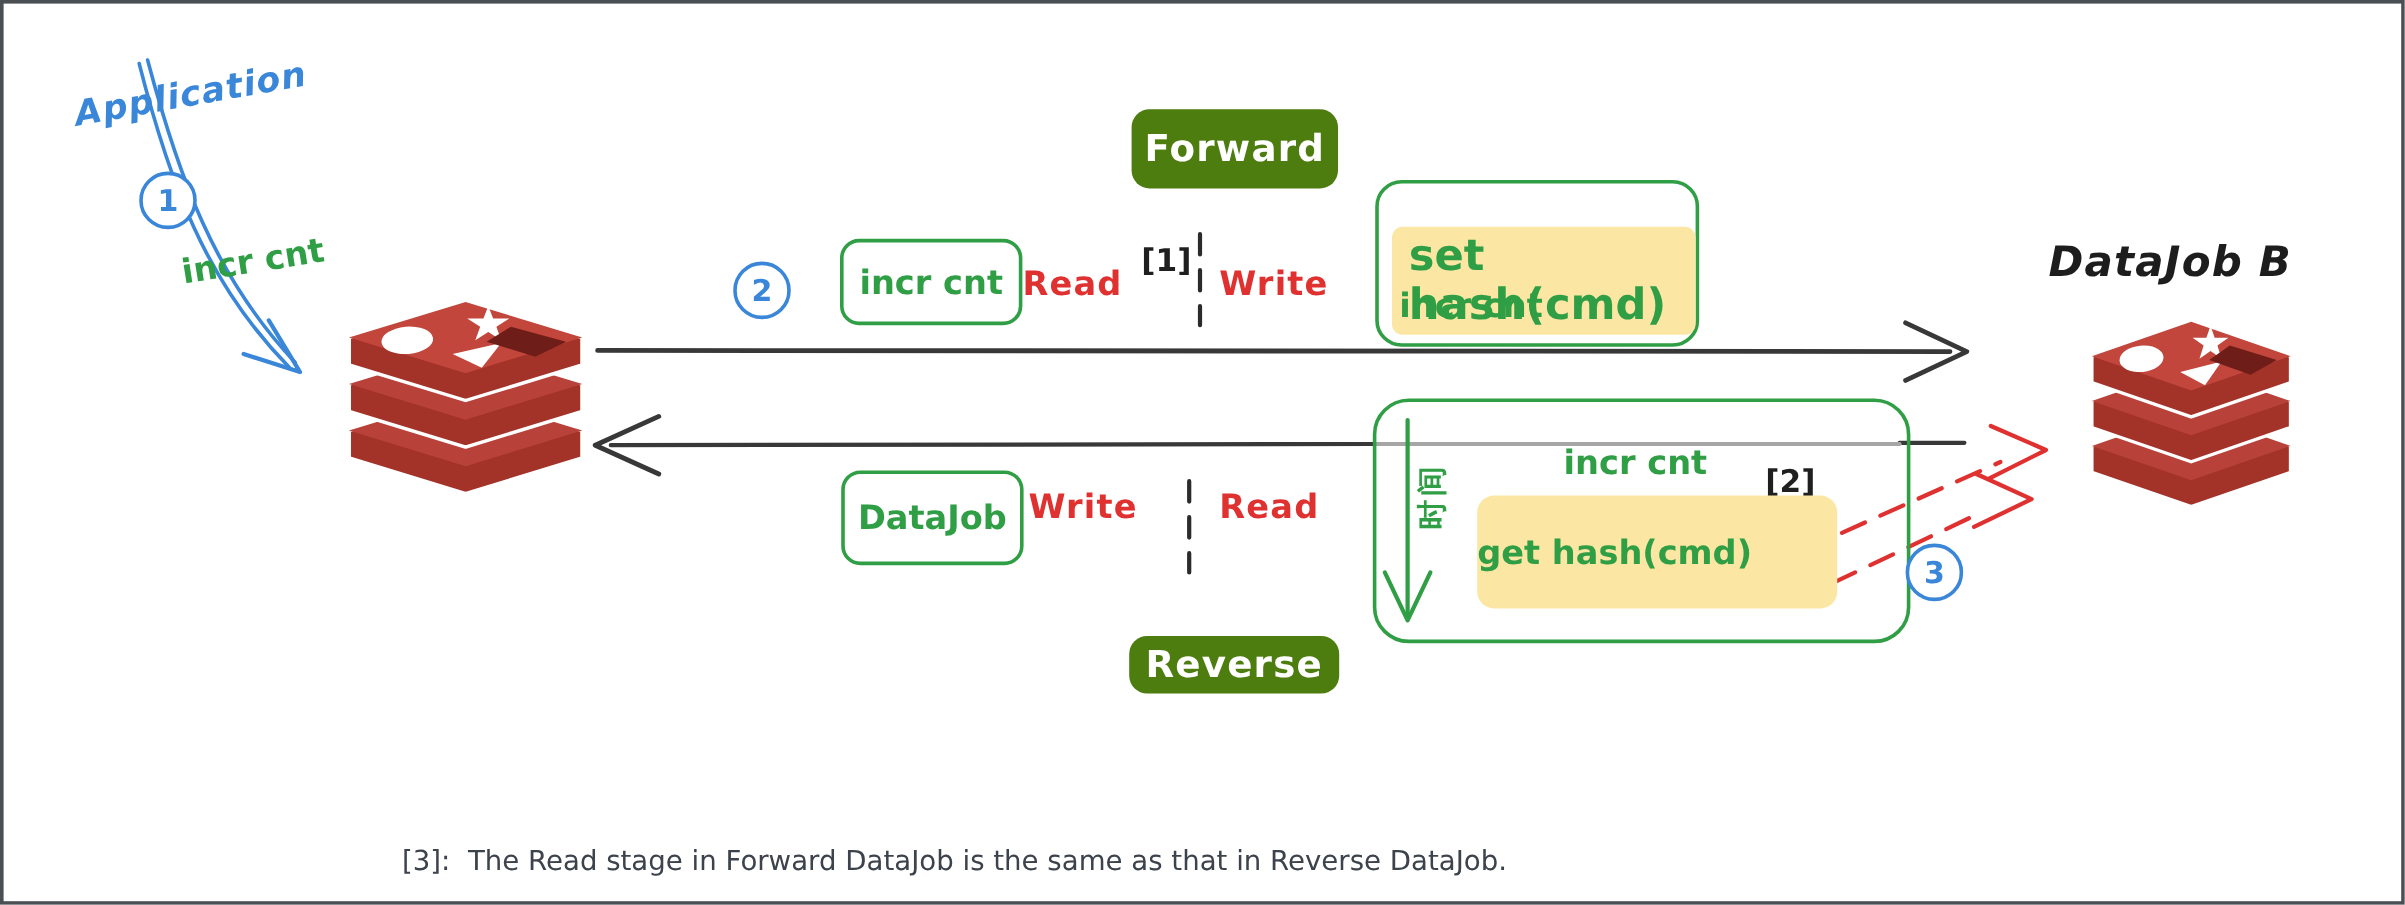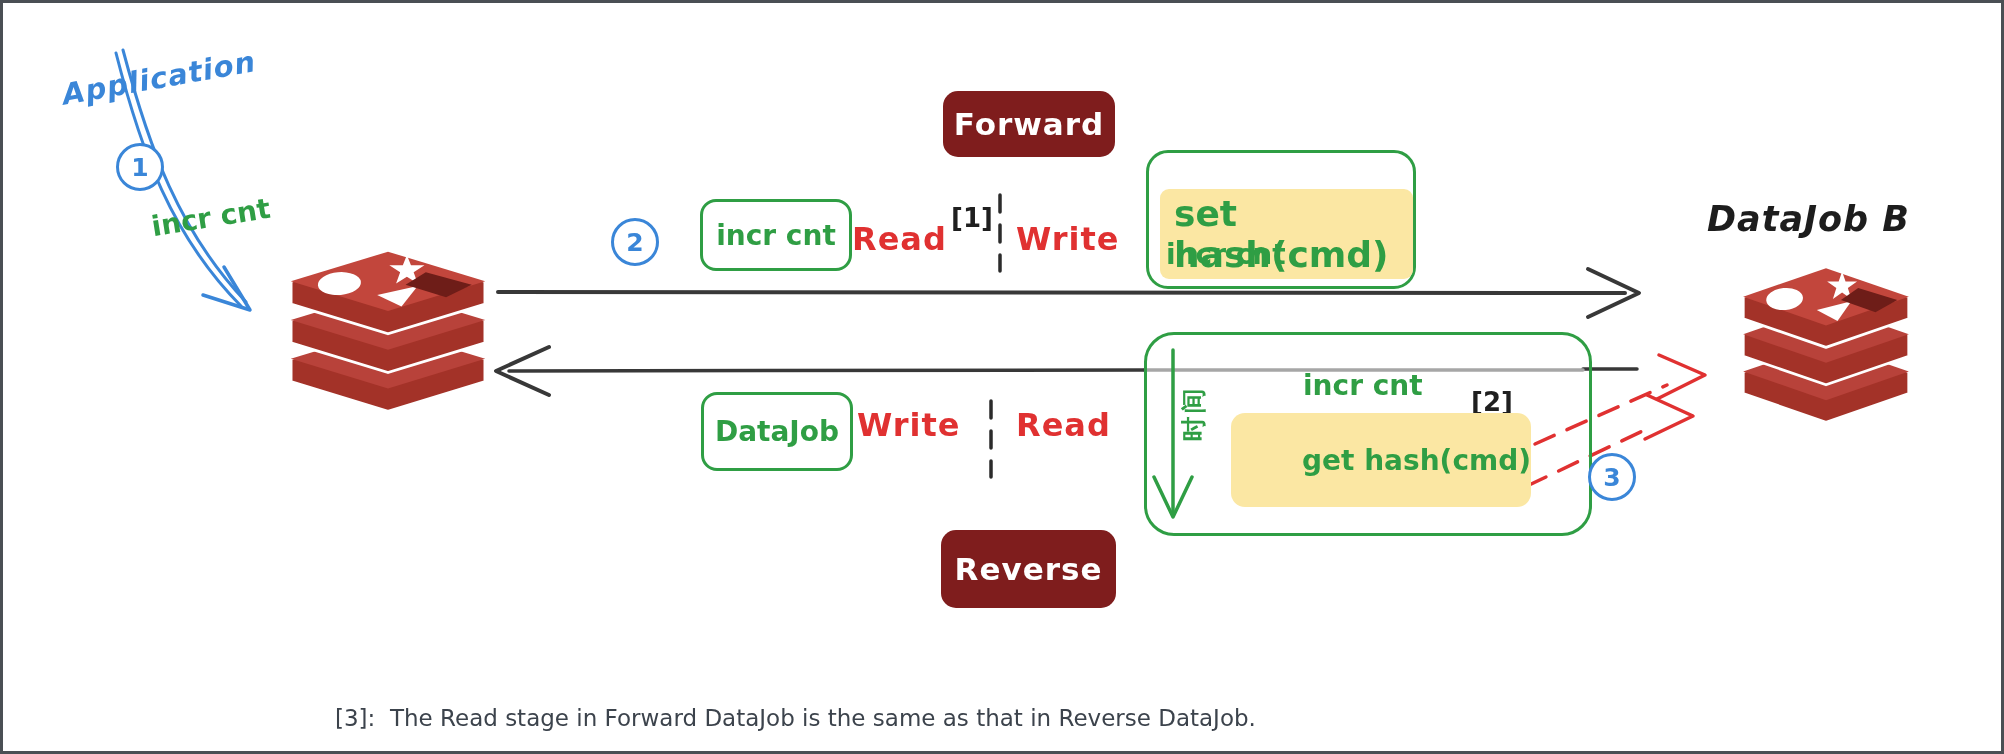--- a/index.html
+++ b/index.html
@@ -13,38 +13,38 @@
   
   .hand{font-family:"DejaVu Sans",sans-serif;}
   .app-label{left:58px;top:58px;color:#3a86d8;font-size:29px;font-weight:600;font-style:italic;
              transform:rotate(-10deg);letter-spacing:1px;}
   .step-circle{width:42px;height:42px;border:3px solid #3a86d8;border-radius:50%;
                color:#3a86d8;font-size:25px;font-weight:600;display:flex;align-items:center;
                justify-content:center;background:#fff;}
   .incr-app{left:148px;top:198px;color:#2f9e44;font-size:28px;font-weight:600;transform:rotate(-9deg);}
   .instance-label{color:#1d1d1d;font-size:35px;font-weight:600;font-style:italic;letter-spacing:1px;}
 
-  .badge{background:#7f1d1d;color:#fff;font-size:31px;font-weight:700;border-radius:15px;
+  .badge{background:#4d7c0f;color:#fff;font-size:31px;font-weight:700;border-radius:15px;
          display:flex;align-items:center;justify-content:center;letter-spacing:1px;}
 
   .green-box{border:3px solid #2f9e44;border-radius:16px;display:flex;align-items:center;
              justify-content:center;color:#2f9e44;font-size:28px;font-weight:600;background:transparent;}
-  .red-word{color:#e03131;font-size:32px;font-weight:700;letter-spacing:1px;}
+  .red-word{color:#e03131;font-size:28px;font-weight:700;letter-spacing:1px;}
   .fn-ref{color:#1f1f1f;font-size:26px;font-weight:600;}
 
   .result-box{border:3px solid #2f9e44;border-radius:22px;background:transparent;}
   .hl{background:#fbe7a3;border-radius:9px;color:#2f9e44;font-size:36px;font-weight:600;
       padding:4px 14px;display:inline-block;}
   .green-text{color:#2f9e44;font-size:28px;font-weight:600;}
 
   .rev-box{border:3px solid #2f9e44;border-radius:30px;background:transparent;}
   .time-label{color:#2f9e44;font-size:25px;font-weight:600;transform:rotate(-90deg);
               transform-origin:center;letter-spacing:3px;white-space:nowrap;}
   .yellow-box{background:#fbe7a3;border-radius:14px;display:flex;flex-direction:column;
-              align-items:flex-end;justify-content:center;gap:6px;}
+              align-items:flex-start;justify-content:center;gap:6px;}
 
   .footnotes{left:332px;top:638px;color:#3c434c;font-size:23px;line-height:31px;white-space:pre;}
   .footnotes div{white-space:pre;}
 </style>
 </head>
 <body>
 
 <div class="canvas">
 
   <svg class="arrow-layer" viewBox="0 0 1998 748">
@@ -132,20 +132,20 @@
 
   <div class="abs rev-box" style="left:1141px;top:329px;width:442px;height:198px;"></div>
   <div class="abs time-label" style="left:1162px;top:394px;">时间</div>
   <div class="abs green-text" style="left:1300px;top:366px;">incr cnt</div>
   <div class="abs fn-ref" style="left:1468px;top:384px;">[2]</div>
   <div class="abs yellow-box" style="left:1228px;top:410px;width:300px;height:94px;">
     <span class="green-text">get hash(cmd)</span>
   </div>
   <div class="abs step-circle" style="left:1585px;top:450px;">3</div>
 
-  <div class="abs badge" style="left:938px;top:527px;width:175px;height:78px;">Reverse</div>
+  <div class="abs badge" style="left:938px;top:527px;width:175px;height:48px;">Reverse</div>
 
   <div class="abs footnotes">
     <div>[3]:  The Read stage in Forward DataJob is the same as that in Reverse DataJob.</div>
     
   </div>
 
 </div>
 
 </body></html>

